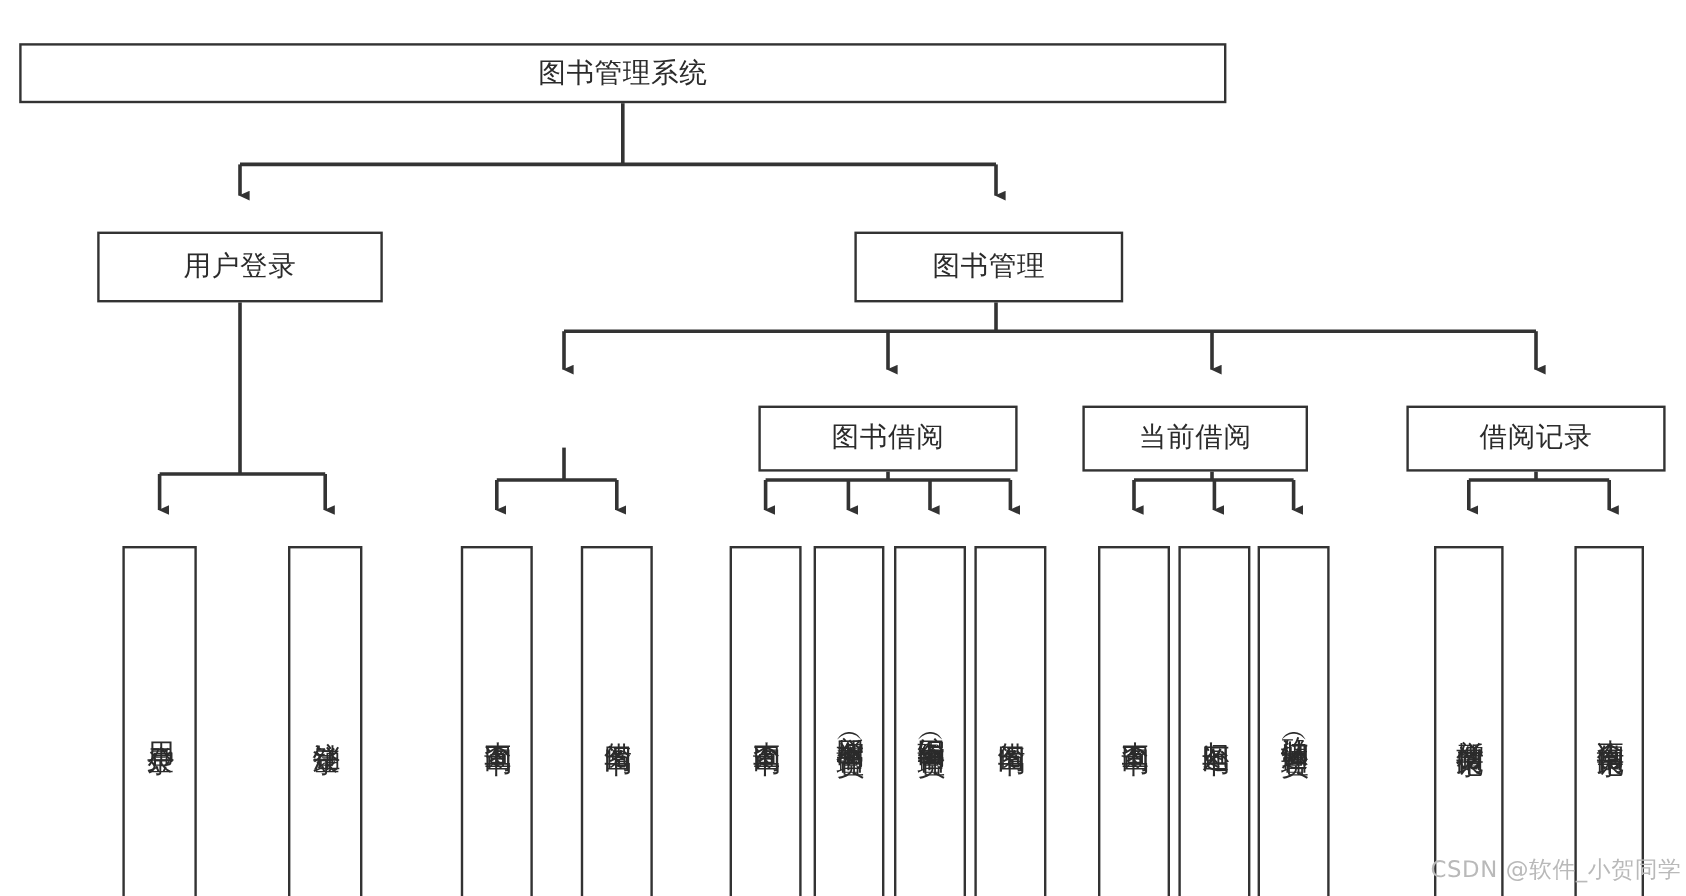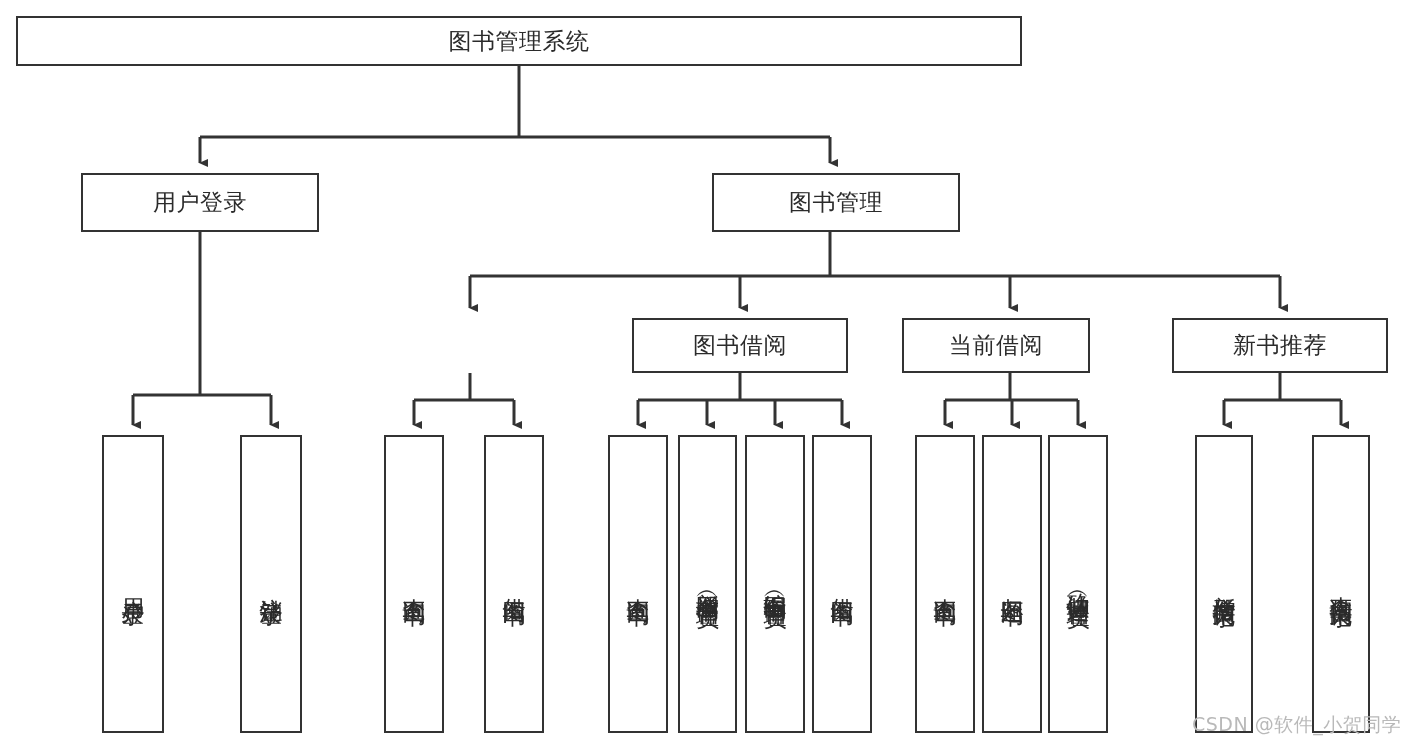--- a/index.html
+++ b/index.html
@@ -28,20 +28,21 @@
   }
   .node {
     position: absolute;
     box-sizing: border-box;
     background: #ffffff;
     border: 2px solid #333333;
     display: flex;
     align-items: center;
     justify-content: center;
     color: #2b2b2b;
+    margin-top: 20px;
   }
   .node.horizontal {
     font-size: 23px;
     line-height: 1.15;
     letter-spacing: 0.5px;
   }
   .node.vertical {
     writing-mode: vertical-rl;
     text-orientation: upright;
     font-size: 23px;
@@ -125,32 +126,32 @@
     </g>
   </svg>
 
   <div class="node horizontal" style="left:16px; top:16px; width:1006px; height:50px;">
     <span class="node-text">图书管理系统</span>
   </div>
 
   <div class="node horizontal" style="left:81px; top:173px; width:238px; height:59px;">
     <span class="node-text">用户登录</span>
   </div>
-  <div class="node horizontal" style="left:712px; top:173px; width:248px; height:59px;">
+  <div class="node horizontal" style="left:712px; top:173px; width:224px; height:59px;">
     <span class="node-text">图书管理</span>
   </div>
 
   <div class="node horizontal" style="left:632px; top:318px; width:216px; height:55px;">
     <span class="node-text">图书借阅</span>
   </div>
   <div class="node horizontal" style="left:902px; top:318px; width:188px; height:55px;">
     <span class="node-text">当前借阅</span>
   </div>
   <div class="node horizontal" style="left:1172px; top:318px; width:216px; height:55px;">
-    <span class="node-text">新书推荐</span>
+    <span class="node-text">借阅记录</span>
   </div>
 
   <div class="node vertical" style="left:102px; top:435px; width:62px; height:298px;">
     <span class="node-text">用户登录</span>
   </div>
   <div class="node vertical" style="left:240px; top:435px; width:62px; height:298px;">
     <span class="node-text">注销登录</span>
   </div>
 
   <div class="node vertical" style="left:384px; top:435px; width:60px; height:298px;">

